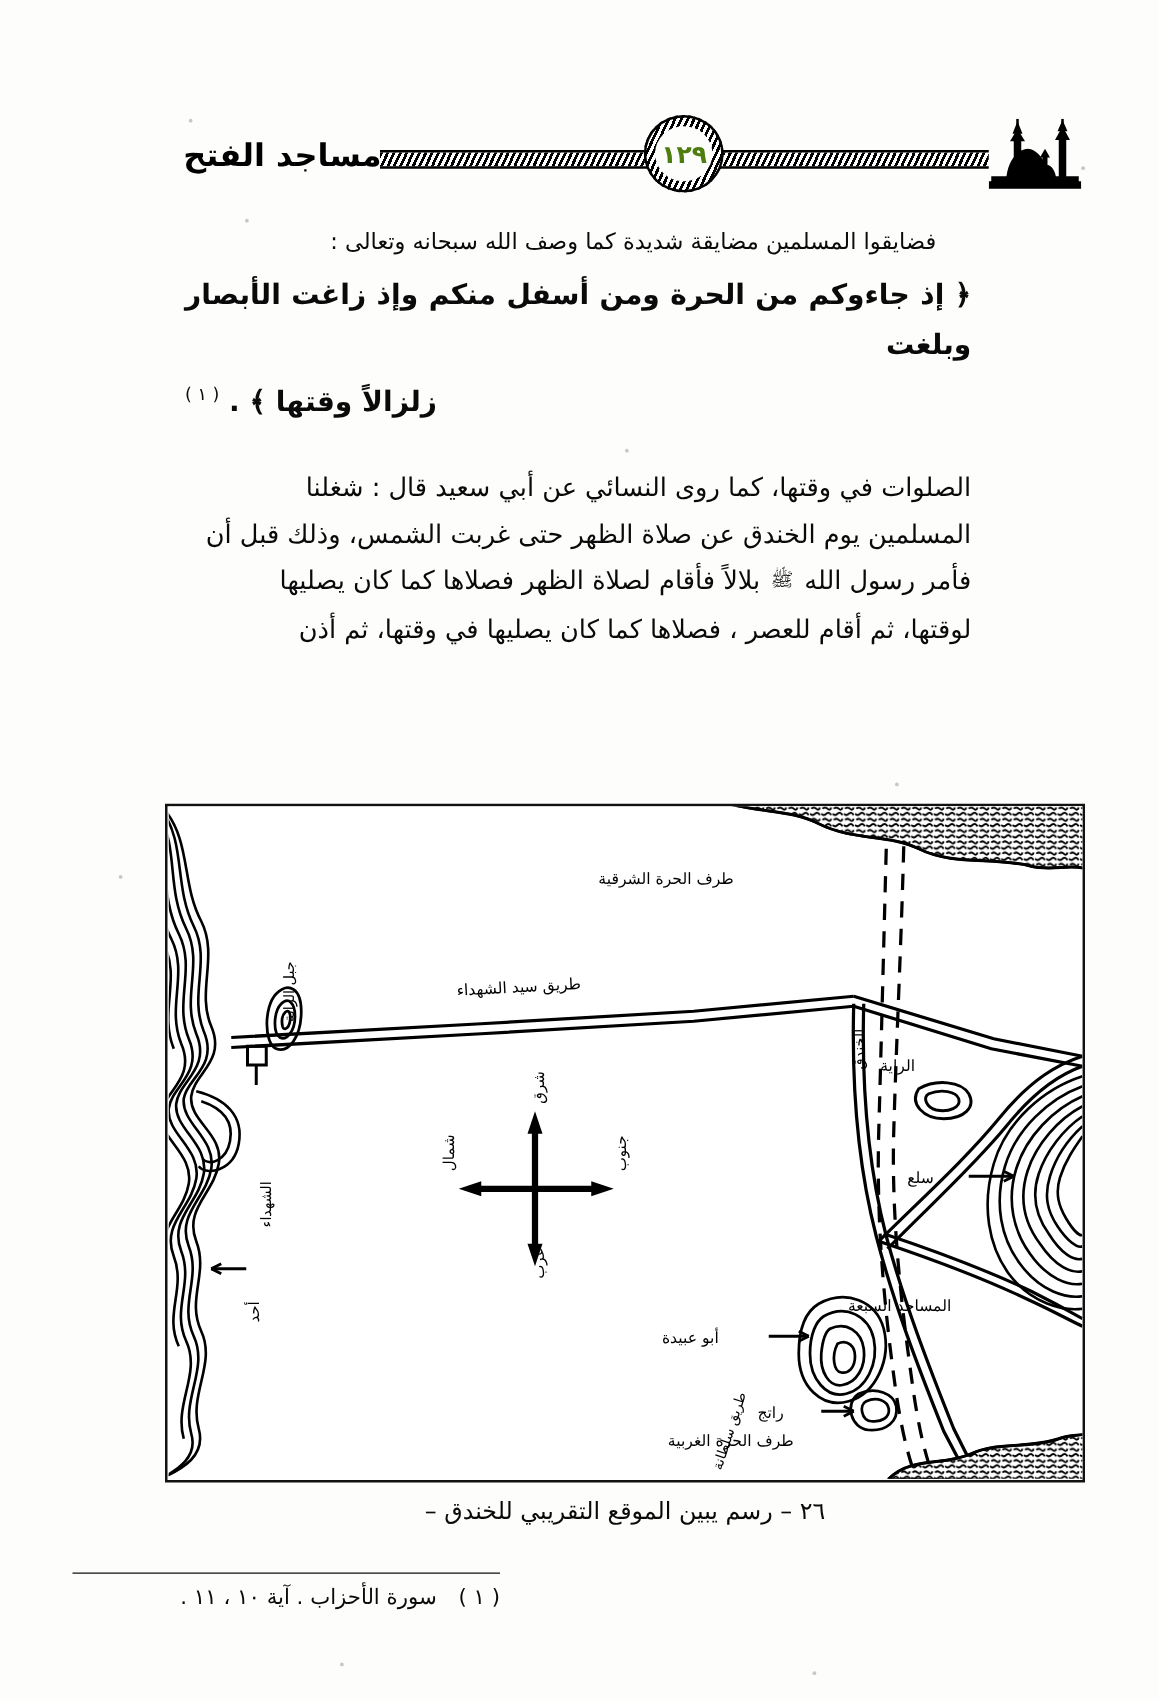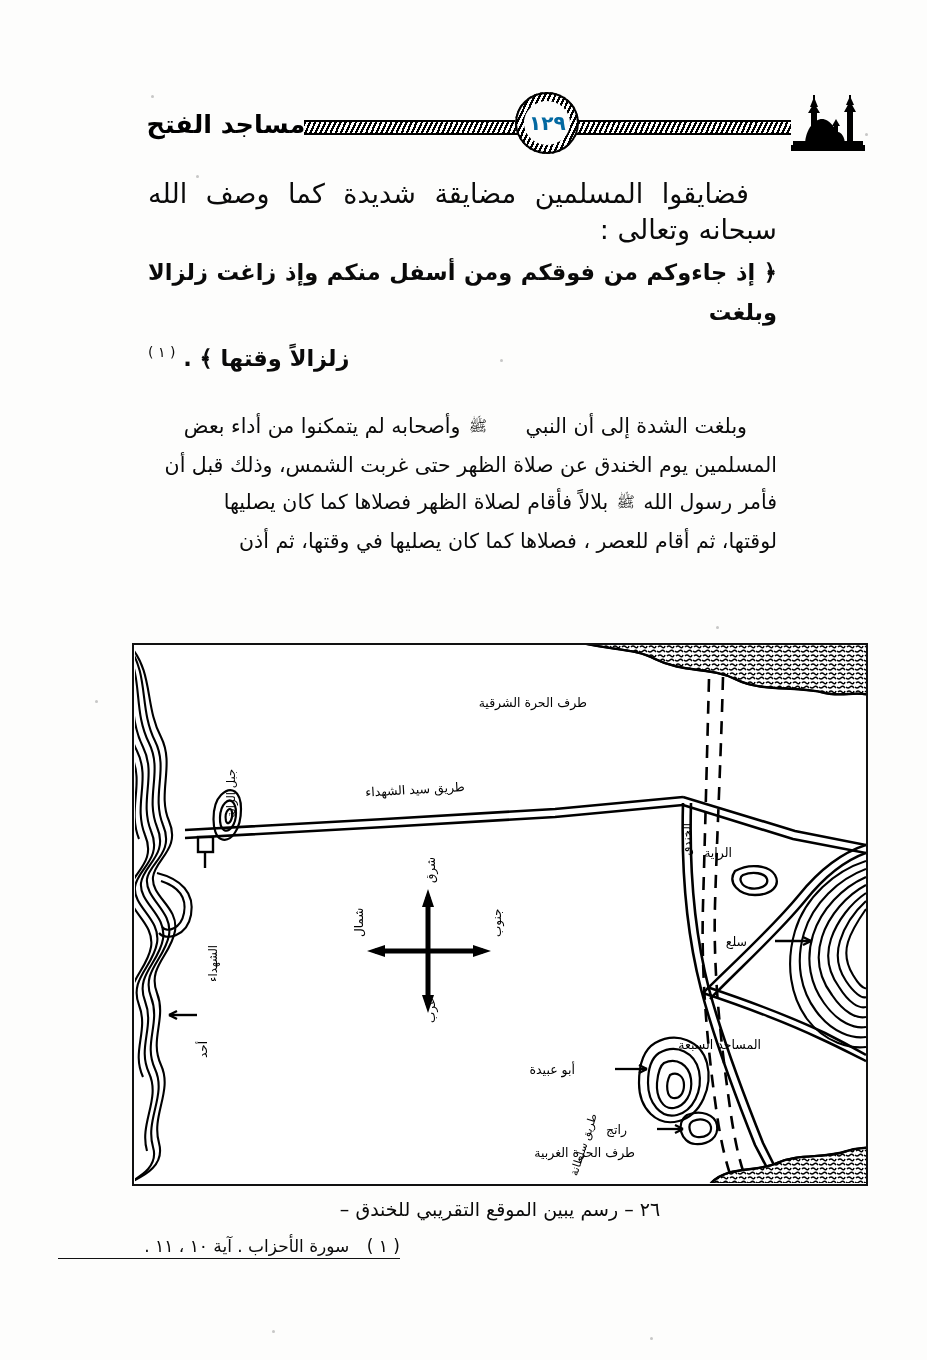--- a/index.html
+++ b/index.html
@@ -89,40 +89,40 @@
     width: 46px;
     height: 44px;
     border-radius: 50%;
     background: #fdfdfc;
     display: flex;
     align-items: center;
     justify-content: center;
     font-size: 20px;
     font-weight: 700;
     letter-spacing: 1px;
-    color: #0369a1;
+    color: #4d7c0f;
   }
   .mosque-icon {
     width: 74px;
     height: 58px;
     margin-right: 4px;
     flex: none;
   }
 
   
   .bodytext {
     position: absolute;
     left: 148px;
     right: 150px;
     top: 176px;
     text-align: justify;
     direction: rtl;
   }
   .para {
-    font-size: 27px;
+    font-size: 18px;
     line-height: 36px;
     margin: 0 0 2px 0;
     text-align: justify;
     text-justify: inter-word;
   }
   .para.intro { text-indent: 28px; }
   .verse {
     font-size: 22.5px;
     font-weight: 700;
     line-height: 40px;
@@ -180,21 +180,21 @@
     position: absolute;
     right: 527px;
     left: 58px;
     top: 1258px;
     border-top: 1.6px solid #111;
   }
   .footnote {
     position: absolute;
     right: 527px;
     left: 58px;
-    top: 1236px;
+    top: 1268px;
     font-size: 17px;
     direction: rtl;
     text-align: right;
     letter-spacing: .4px;
   }
   .fn-mark { margin-left: 12px; }
 
   
   .maplbl { font-family: "DejaVu Sans", sans-serif; }
 </style>
@@ -247,33 +247,29 @@
         <path d="M41 31 L45 24 L49 31 Z"></path>
       </g>
     </svg>
   </div>
 
   <div class="bodytext">
 
     <p class="para intro">فضايقوا المسلمين  مضايقة شديدة كما وصف الله سبحانه وتعالى :</p>
 
     <div class="verse">
-      <div>﴿ إذ جاءوكم من فوقكم ومن أسفل منكم وإذ زاغت زلزالا وبلغت</div>
+      <div>﴿ إذ جاءوكم من الحرة ومن أسفل منكم وإذ زاغت الأبصار وبلغت</div>
       <div class="tail">
         <span>زلزالاً وقتها ﴾ .</span>
         <span class="sup">( ١ )</span>
       </div>
     </div>
 
     <div class="para2">
-      <p class="first">
-        <span>وبلغت الشدة إلى أن النبي</span>
-        <span class="salla">ﷺ</span>
-        <span>وأصحابه لم يتمكنوا من أداء بعض</span>
-      </p>
+      <p>الصلوات في وقتها، كما روى النسائي عن أبي سعيد قال : شغلنا</p>
       <p>المسلمين يوم الخندق عن صلاة الظهر حتى غربت الشمس، وذلك قبل أن</p>
       <p>
         <span>فأمر رسول الله</span>
         <span class="salla">ﷺ</span>
         <span>بلالاً فأقام لصلاة الظهر فصلاها كما كان يصليها</span>
       </p>
       <p>لوقتها، ثم أقام للعصر ، فصلاها كما كان يصليها في وقتها، ثم أذن</p>
     </div>
   </div>
 

